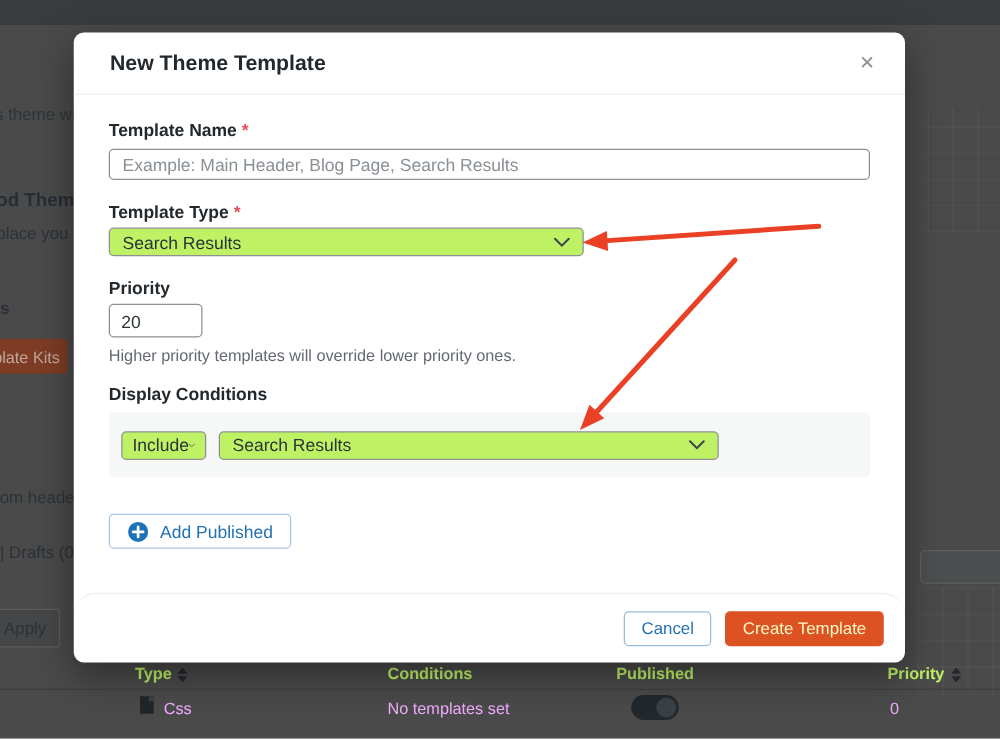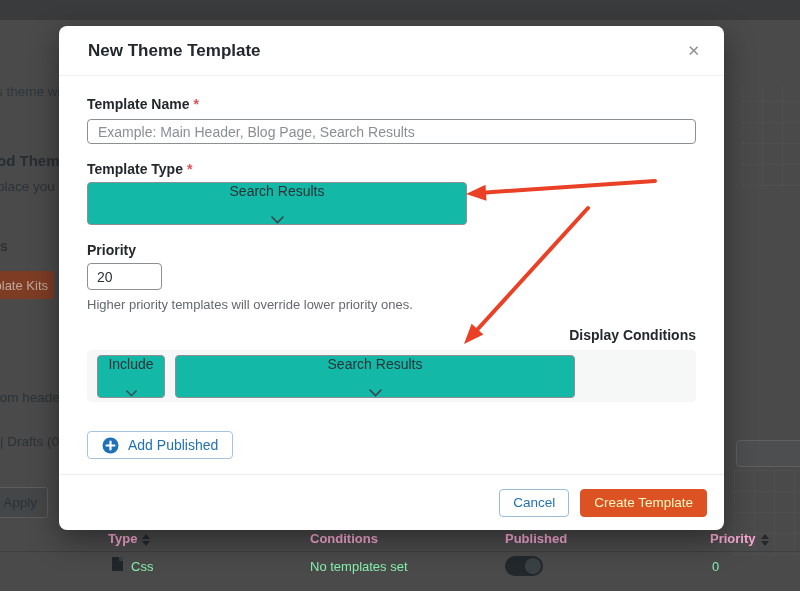--- a/index.html
+++ b/index.html
@@ -22,61 +22,61 @@
               background:#454647; color:#2b3237; font-size:13.5px; display:flex; align-items:center;
               justify-content:flex-end; padding-right:10px; }
   .bg-right-box { left:736px; top:440px; width:72px; height:27px; border:1px solid #5f6061;
                   border-radius:4px; background:#4d4e4f; }
   .grid { position:absolute; opacity:.9;
           background: repeating-linear-gradient(0deg, rgba(255,255,255,0.035) 0 1px, transparent 1px 21px),
                       repeating-linear-gradient(90deg, rgba(255,255,255,0.035) 0 1px, transparent 1px 20px); }
   .grid-a { left:742px; top:86px; width:58px; height:100px; }
   .grid-b { left:734px; top:470px; width:66px; height:85px; }
 
-  .bg-th { position:absolute; top:531px; font-size:13px; font-weight:600; color:#f9a8d4; white-space:nowrap; }
+  .bg-th { position:absolute; top:531px; font-size:13px; font-weight:600; color:#bef264; white-space:nowrap; }
   .sort-icon { display:inline-block; vertical-align:middle; margin-left:5px; width:8px; }
   .sort-icon i { display:block; width:0; height:0; border-left:4px solid transparent; border-right:4px solid transparent; }
   .sort-icon .up { border-bottom:5px solid #23282d; margin-bottom:2px; }
   .sort-icon .dn { border-top:5px solid #23282d; }
   .bg-table-divider { position:absolute; top:551px; left:0; right:0; height:1px; background:#3e3f40; }
-  .bg-cell { position:absolute; top:559px; font-size:13px; color:#86efac; white-space:nowrap; }
+  .bg-cell { position:absolute; top:559px; font-size:13px; color:#f0abfc; white-space:nowrap; }
   .file-icon { position:absolute; left:112px; top:557px; width:11px; height:14px; background:#20262a; }
   .file-icon::after { content:""; position:absolute; right:0; top:0; width:4px; height:4px; background:#3a4145; }
   .bg-toggle { position:absolute; left:505px; top:556px; width:38px; height:20px; border-radius:10px; background:#22282c; }
   .bg-toggle .knob { position:absolute; right:2px; top:2px; width:16px; height:16px; border-radius:50%; background:#3a4145; }
 
   
   .modal { position:absolute; left:59px; top:26px; width:665px; height:504px; background:#ffffff;
            border-radius:8px; box-shadow:0 10px 30px rgba(0,0,0,0.4); z-index:10; }
   .modal-header { height:50px; display:flex; align-items:center; justify-content:space-between;
                   padding:0 20px 0 29px; border-bottom:1px solid #f0f0f1;gap:40px; }
   .modal-title { font-size:17px; font-weight:700; color:#23282d; }
   .close-btn { font-size:15px; color:#8a8f94; cursor:pointer; line-height:1; padding:4px; }
   .modal-body { padding:20px 28px 0; }
   .field-label { display:block; font-size:14px; font-weight:700; color:#23282d; line-height:16px; }
   .req { color:#e65054; margin-left:4px; }
-  .mt17 { margin-top:17px; } .mt15 { margin-top:15px;text-align:right; }
+  .mt17 { margin-top:17px; } .mt15 { margin-top:15px; }
   .text-input { display:block; width:100%; height:25px; margin-top:7px; padding:0 10px; font-size:14px;
                 font-family:"Liberation Sans", sans-serif; color:#2c3338; border:1px solid #8c8f94; border-radius:4px; outline:none; }
   .text-input::placeholder { color:#8a8f94; opacity:1; }
-  .select { height:43px; border:1px solid #8c8f94; border-radius:4px; background:#14b8a6; display:flex;
-            align-items:center; justify-content:space-between; padding:0 10px; font-size:14px; color:#2c3338; cursor:pointer;flex-direction:column; }
+  .select { height:23px; border:1px solid #8c8f94; border-radius:4px; background:#bef264; display:flex;
+            align-items:center; justify-content:space-between; padding:0 10px; font-size:14px; color:#2c3338; cursor:pointer; }
   .select-type { width:380px; margin-top:5px; }
   .num-input { display:block; width:75px; height:27px; margin-top:5px; padding:0 9px; font-size:14px;
                font-family:"Liberation Sans", sans-serif; color:#2c3338; border:1px solid #8c8f94; border-radius:4px; outline:none; }
   .help { font-size:13px; color:#646970; margin-top:7px; }
   .cond-box { margin-top:7px; height:52px; background:#f6f7f7; border-radius:4px; display:flex;
               align-items:center; gap:10px; padding:0 10px; }
   .select-include { width:68px; padding:0 8px; }
   .select-big { width:400px; }
   .add-btn { margin-top:29px; display:inline-flex; align-items:center; gap:9px; height:28px; padding:0 14px;
              background:#fff; border:1px solid #a6c3e0; border-radius:4px; color:#2271b1; font-size:14px; cursor:pointer;
              font-family:"Liberation Sans", sans-serif; }
   .modal-footer { position:absolute; left:0; right:0; bottom:0; height:56px; border-top:1px solid #ebebec;
-                  display:flex; align-items:center; justify-content:flex-end; gap:11px; padding:0 17px; }
+                  display:flex; align-items:center; justify-content:flex-end; gap:11px; padding:0 17px;border-radius:19px; }
   .btn { height:28px; padding:0 13px; border-radius:4px; font-size:13.5px; cursor:pointer;
          font-family:"Liberation Sans", sans-serif; }
   .btn-cancel { background:#fff; border:1px solid #99bcd9; color:#2271b1; }
   .btn-create { background:#dc5222; border:1px solid #dc5222; color:#fef9c3; }
 
   .arrows { position:absolute; inset:0; z-index:50; pointer-events:none; }
 </style>
 </head>
 <body>
 
@@ -95,21 +95,21 @@
   <div class="bg-item bg-drafts">| Drafts (0</div>
   <div class="bg-item bg-apply">Apply</div>
   <div class="bg-item bg-right-box"></div>
 
   <div class="bg-th" style="left:108px;">
     <span>Type</span><span class="sort-icon"><i class="up"></i><i class="dn"></i></span>
   </div>
   <div class="bg-th" style="left:310px;">
     <span>Conditions</span>
   </div>
-  <div class="bg-th" style="left:505px;">
+  <div class="bg-th" style="left:493px;">
     <span>Published</span>
   </div>
   <div class="bg-th" style="left:710px;">
     <span>Priority</span><span class="sort-icon"><i class="up"></i><i class="dn"></i></span>
   </div>
   <div class="bg-table-divider"></div>
 
   <div>
     <div class="file-icon"></div>
     <div class="bg-cell" style="left:131px;">Css</div>

